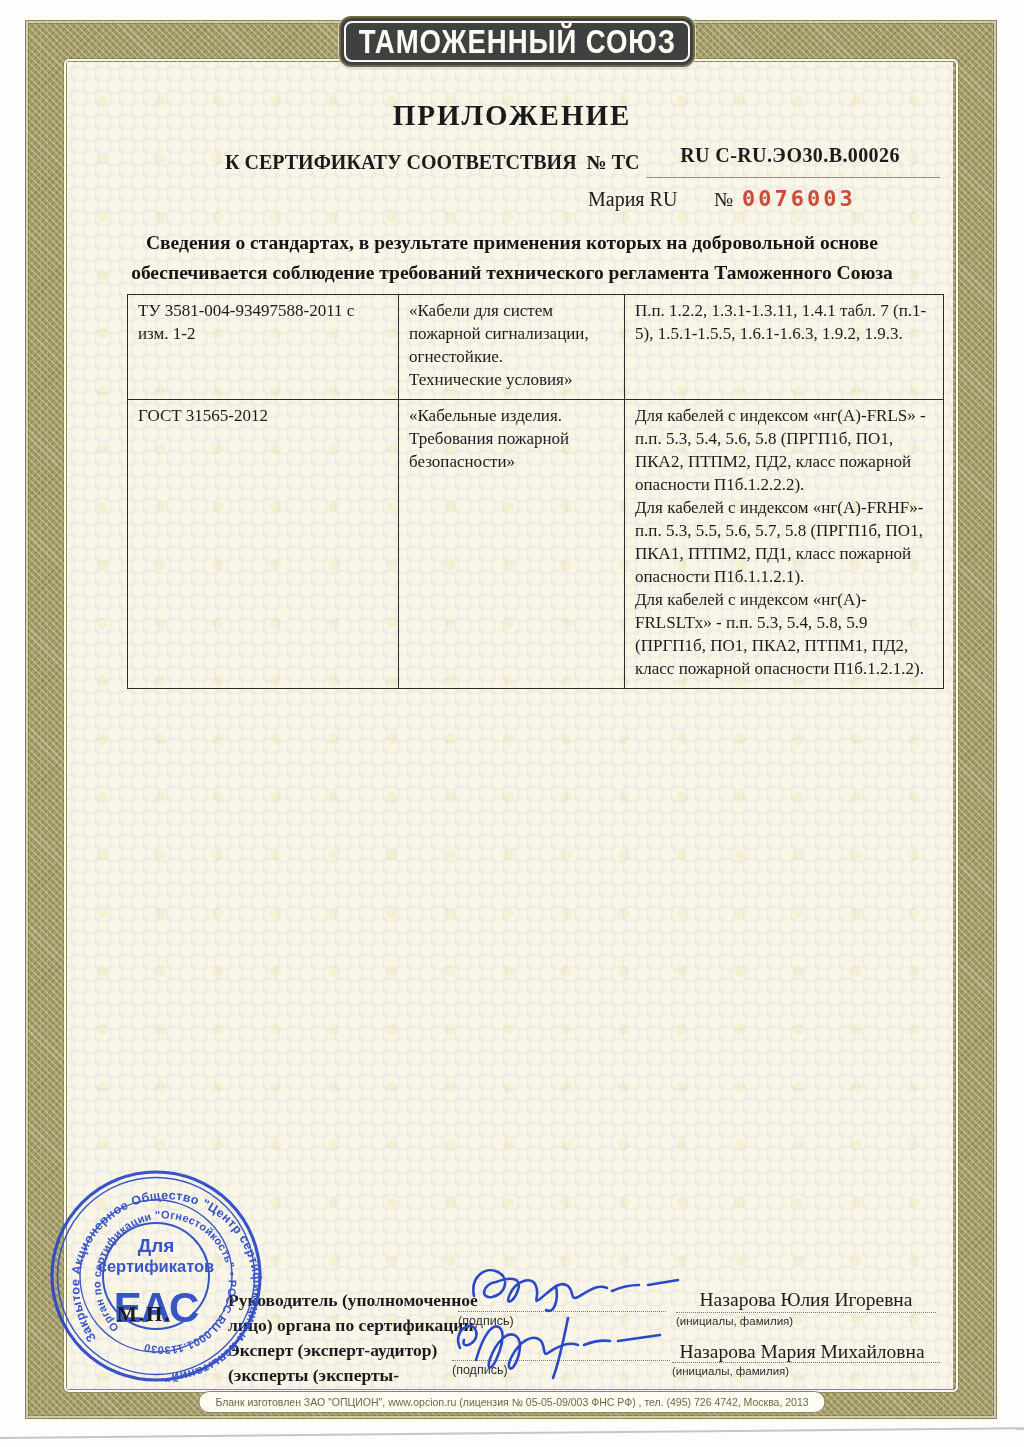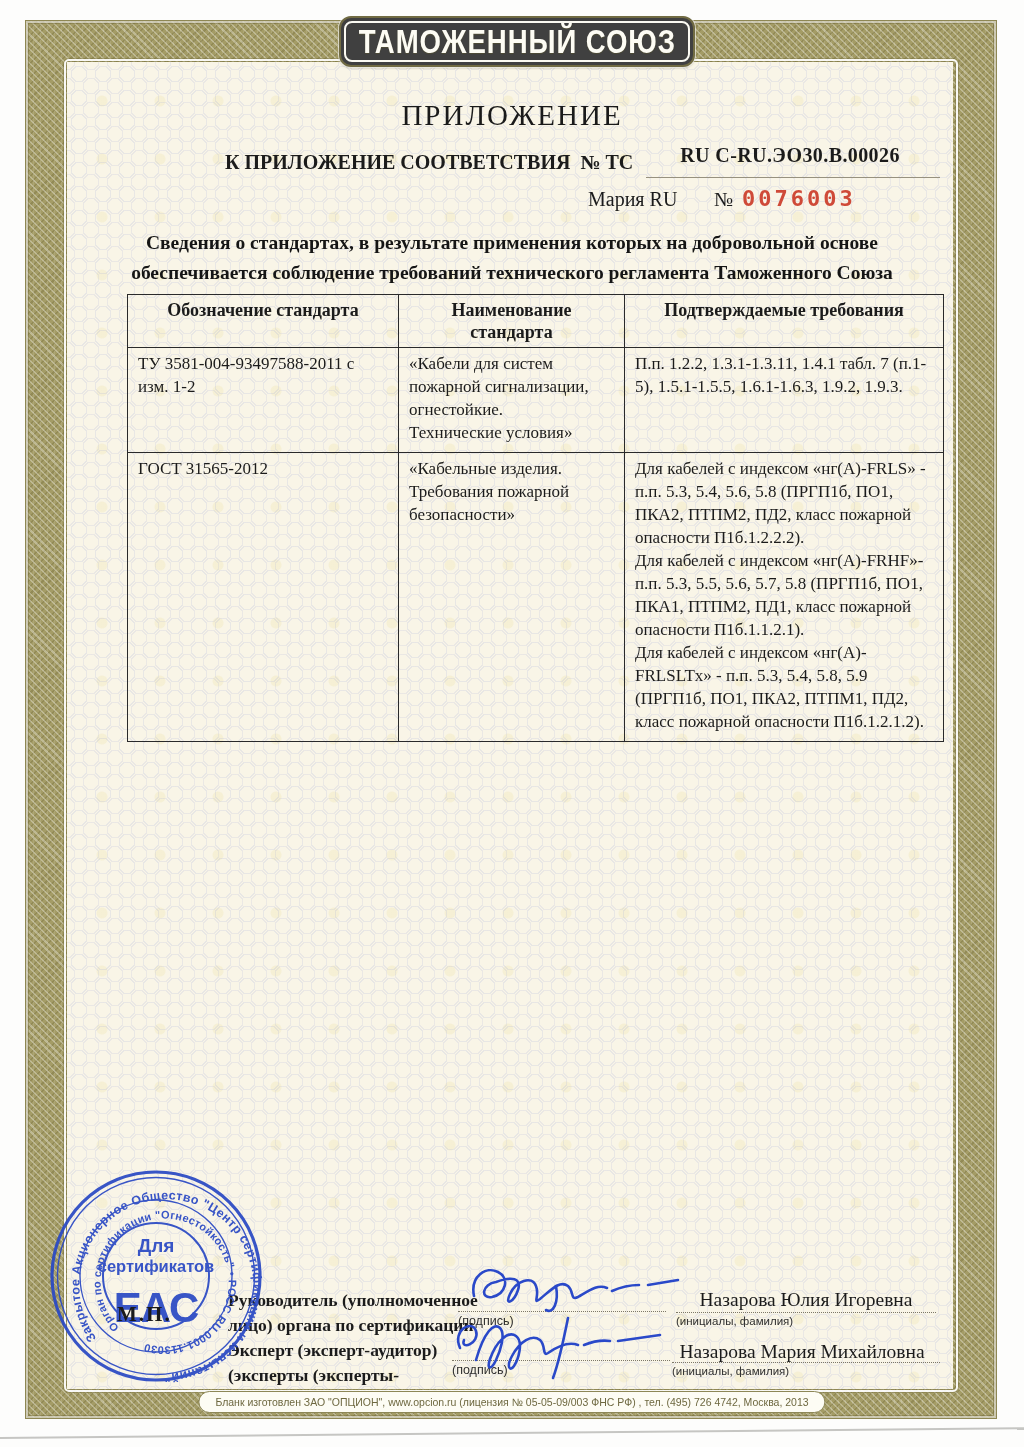--- a/index.html
+++ b/index.html
@@ -49,21 +49,21 @@
   }
   .plaque::before{content:"";position:absolute;inset:3px;border:2px solid #fbfaf2;border-radius:8px;}
   .plaque-text{
     color:#fdfcf4;font-family:"Liberation Sans", sans-serif;font-weight:bold;
     font-size:30px;letter-spacing:1px;transform:scaleX(.92) scaleY(1.08);
     text-shadow:0 1.5px 1px rgba(90,85,45,.55);white-space:nowrap;
   }
 
   .z{position:absolute;z-index:3;}
 
-  .title{left:0;top:99px;width:1024px;text-align:center;font-size:29px;font-weight:normal;letter-spacing:2px;color:#1a1a1a;}
+  .title{left:0;top:99px;width:1024px;text-align:center;font-size:29px;font-weight:bold;letter-spacing:2px;color:#1a1a1a;}
   .subtitle{left:225px;top:151px;font-size:20px;font-weight:bold;white-space:pre;}
   .certno{left:640px;top:144px;width:300px;text-align:center;font-size:20px;font-weight:bold;letter-spacing:.4px;}
   .certno-line{left:646px;top:177px;width:294px;border-top:1px solid #97917f;height:0;}
   .series{left:588px;top:188px;font-size:20px;}
   .numsign{left:714px;top:188px;font-size:20px;}
   .serial{
     left:742px;top:186px;font-size:22px;font-weight:bold;letter-spacing:3px;
     font-family:"DejaVu Sans Mono", monospace;color:#cf4a38;
   }
 
@@ -129,43 +129,37 @@
   </div>
 
   <div class="interior"></div>
 
   <div class="plaque">
     <span class="plaque-text">ТАМОЖЕННЫЙ СОЮЗ</span>
   </div>
 
   <div class="z title">ПРИЛОЖЕНИЕ</div>
 
-  <div class="z subtitle">К ПРИЛОЖЕНИЕ СООТВЕТСТВИЯ  № ТС</div>
+  <div class="z subtitle">К СЕРТИФИКАТУ СООТВЕТСТВИЯ  № ТС</div>
   <div class="z certno">RU C-RU.ЭО30.В.00026</div>
   <div class="z certno-line"></div>
 
   <div class="z series">Мария RU</div>
   <div class="z numsign">№</div>
   <div class="z serial">0076003</div>
 
   <div class="z intro">Сведения о стандартах, в результате применения которых на добровольной основе обеспечивается соблюдение требований технического регламента Таможенного Союза</div>
 
   <table class="std-table">
     <colgroup>
       <col style="width:271px">
         <col style="width:226px">
         <col style="width:319px">
     </colgroup>
     <tbody>
-        <tr>
-      <th>Обозначение стандарта</th>
-      <th>Наименование
-стандарта</th>
-      <th>Подтверждаемые требования</th>
-    </tr>
     <tr>
       <td>ТУ 3581-004-93497588-2011 с изм. 1-2</td>
       <td>«Кабели для систем пожарной сигнализации, огнестойкие.
 Технические условия»</td>
       <td>П.п. 1.2.2, 1.3.1-1.3.11, 1.4.1 табл. 7 (п.1-5), 1.5.1-1.5.5, 1.6.1-1.6.3, 1.9.2, 1.9.3.</td>
     </tr>
     <tr>
       <td>ГОСТ 31565-2012</td>
       <td>«Кабельные изделия.
 Требования пожарной

